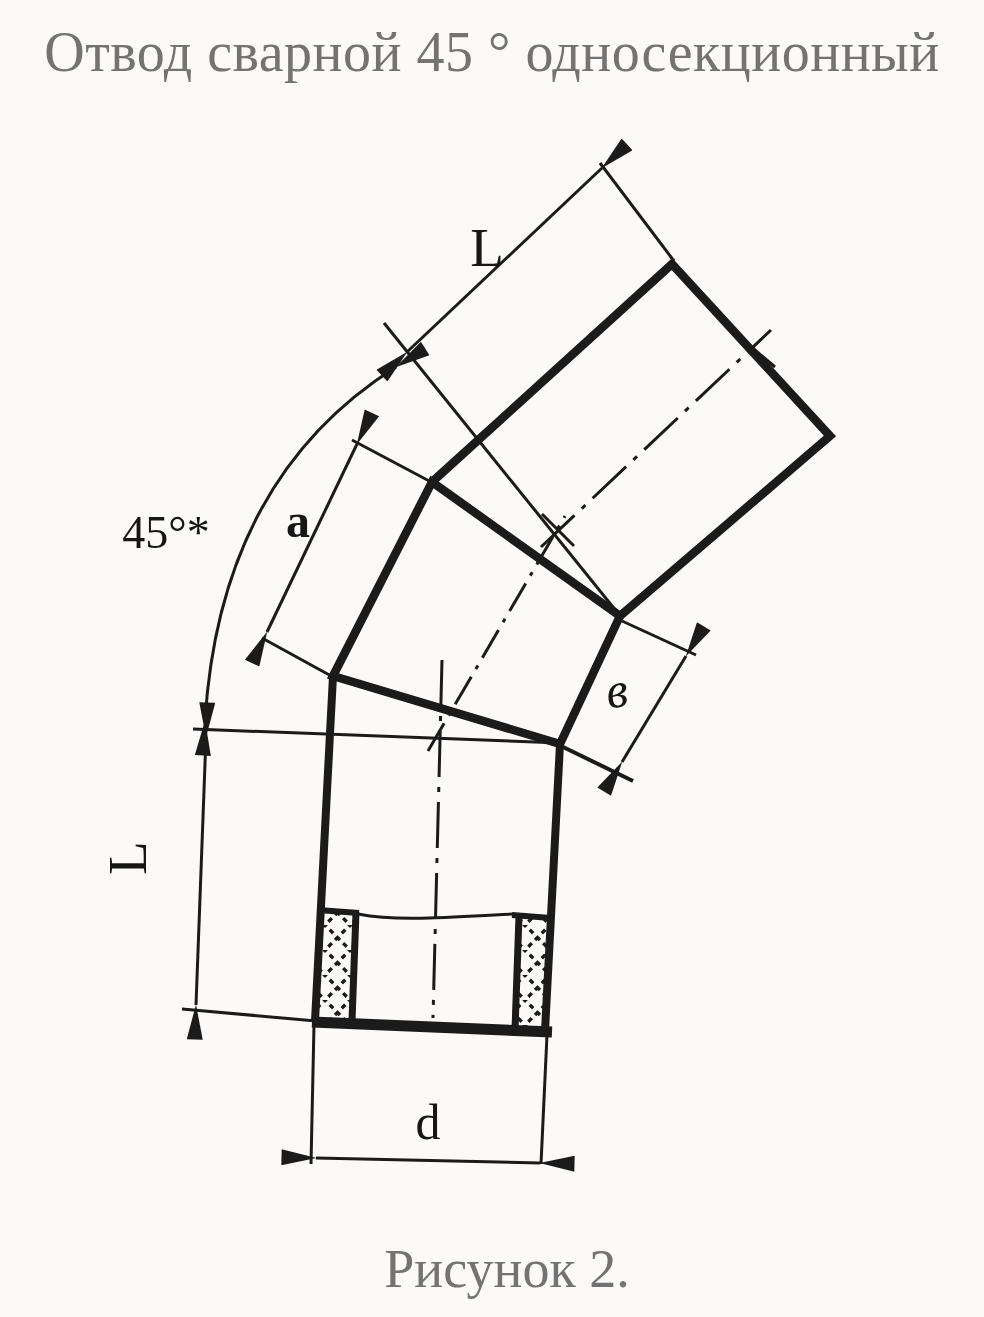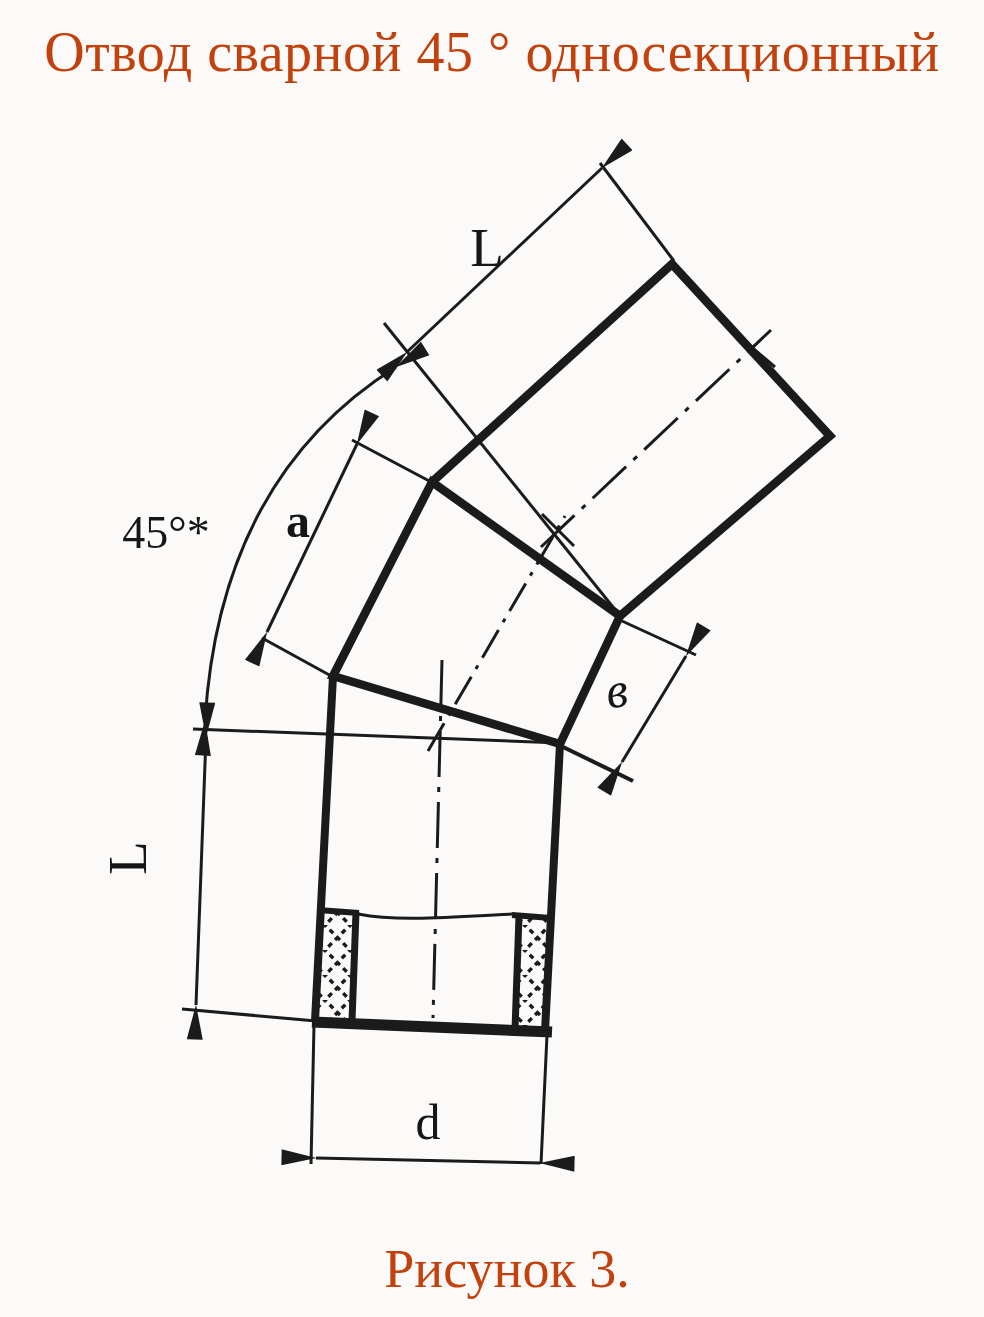--- a/index.html
+++ b/index.html
@@ -1,21 +1,21 @@
 <!DOCTYPE html>
 <html><head>
 <meta charset="utf-8">
 <style>
   html,body{margin:0;padding:0;background:#e8e8e8;}
   .page{
     position:relative;
     width:984px;height:1317px;
     background:#fbfaf8;
     font-family:"Liberation Serif","DejaVu Serif",serif;
-    color:#c2410c;
+    color:#737373;
     overflow:hidden;
     margin:0 auto;
   }
   .title{
     position:absolute;top:20px;left:0;right:0;
     text-align:center;
     font-size:56px;
     letter-spacing:0.5px;
     white-space:nowrap;
   }
@@ -101,15 +101,15 @@
     <g>
       <text class="lbl" x="487" y="266" font-size="55" text-anchor="middle">L</text>
       <text class="lbl" x="166" y="548" font-size="46" text-anchor="middle">45°*</text>
       <text class="lbl lbl-bold" x="298" y="537" font-size="48" text-anchor="middle">a</text>
       <text class="lbl lbl-italic" transform="translate(619,707) rotate(-8)" font-size="50" text-anchor="middle">в</text>
       <text class="lbl" transform="translate(146,858) rotate(-90)" font-size="55" text-anchor="middle">L</text>
       <text class="lbl" x="428" y="1139" font-size="50" text-anchor="middle">d</text>
     </g>
   </svg>
 
-  <div class="caption">Рисунок 3.</div>
+  <div class="caption">Рисунок 2.</div>
 
 </div>
 
 </body></html>

